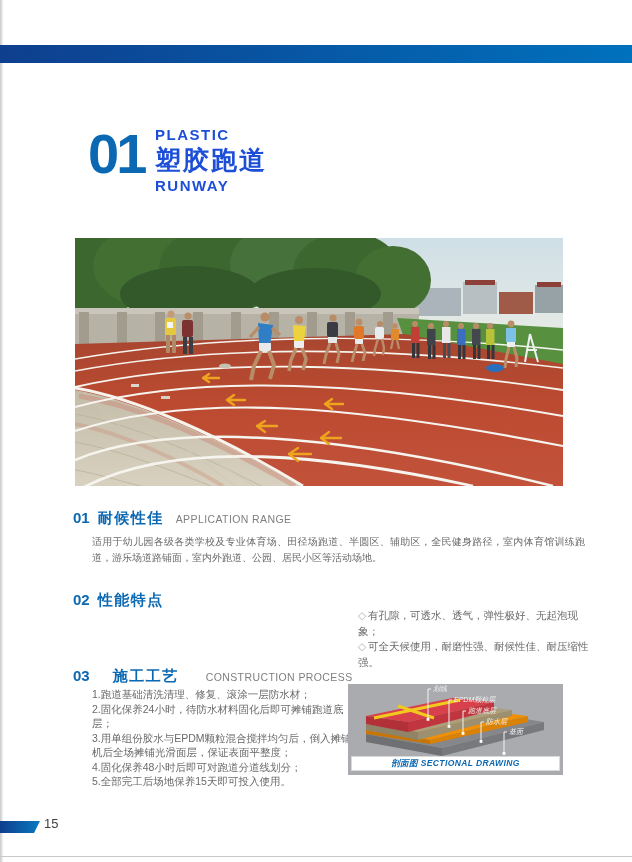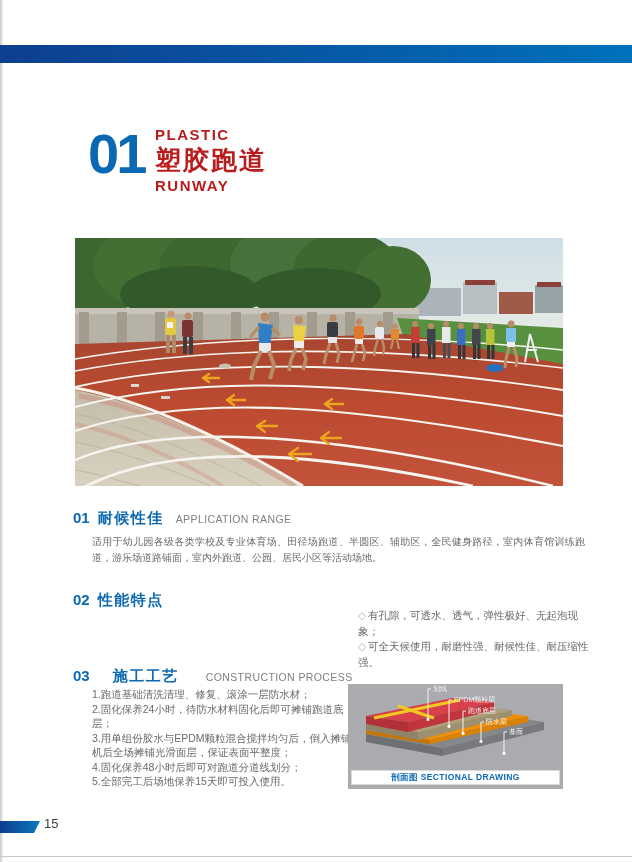--- a/index.html
+++ b/index.html
@@ -8,42 +8,42 @@
     font-family:"Liberation Sans","DejaVu Sans",sans-serif;
     padding-left:40px;
   }
   .left-edge{position:absolute;left:0;top:0;width:3px;height:862px;
     background:linear-gradient(90deg,#c9c9c9,#f3f3f3);}
   .top-bar{position:absolute;left:0;top:45px;width:632px;height:18px;
     background:linear-gradient(90deg,#0e3f8e,#0071bd);}
   
   .chapter-num{position:absolute;left:88px;top:126px;font-size:56px;line-height:56px;
     font-weight:800;letter-spacing:-3px;color:#0b68b2;}
-  .title-lines{position:absolute;left:155px;top:126px;color:#b91c1c;}
+  .title-lines{position:absolute;left:155px;top:126px;color:#1d4ed8;}
   .t-en{font-size:15px;line-height:17px;font-weight:800;letter-spacing:1.5px;}
   .t-zh{font-size:26px;line-height:30px;font-weight:800;letter-spacing:2px;margin:2px 0;}
   
   .photo{position:absolute;left:75px;top:238px;width:488px;height:248px;overflow:hidden;}
   .photo svg{display:block;width:488px;height:248px;}
   
   .sec-head{position:absolute;left:73px;display:flex;align-items:baseline;white-space:nowrap;}
   .sec-head .n{color:#0b68b2;font-weight:800;font-size:15px;}
   .sec-head .zh{color:#0b68b2;font-weight:800;font-size:15px;letter-spacing:1.5px;margin-left:8px;}
   .sec-head .en{color:#7f7f7f;font-size:10.5px;letter-spacing:0.4px;margin-left:12px;}
   .s1-head{top:509px;} .s2-head{top:591px;} .s3-head{top:667px;gap:15px;}
   .s1-body{position:absolute;left:92px;top:534px;width:493px;font-size:10px;line-height:16px;
     color:#6a6a6a;text-align:justify;}
   .s2-col{position:absolute;top:608px;font-size:10.5px;line-height:15.5px;color:#6a6a6a;}
   .s2-left{left:92px;width:258px;}
   .s2-right{left:358px;width:240px;}
   .s2-col .mk{color:#aab1b7;margin-right:2px;}
   .s3-steps{position:absolute;left:92px;top:687px;width:262px;font-size:10.5px;
     line-height:14.5px;color:#6a6a6a;}
   
-  .diagram{position:absolute;left:348px;top:684px;width:215px;height:105px;background:#a9abae;}
+  .diagram{position:absolute;left:348px;top:684px;width:215px;height:91px;background:#a9abae;font-style:italic;}
   .diagram svg{position:absolute;left:0;top:0;width:215px;height:91px;}
   .dlabel{position:absolute;font-size:7px;line-height:8px;color:#f2f2f2;white-space:nowrap;}
   .dcaption{position:absolute;left:3px;right:3px;bottom:4px;height:13px;background:#ffffff;
     border:1px solid #d9d9d9;text-align:center;font-size:8.5px;line-height:13px;
     font-weight:800;color:#0b68b2;letter-spacing:0.4px;}
   
   .page-flag{position:absolute;left:0;top:821px;width:40px;height:12px;
     background:linear-gradient(90deg,#0d3f8d,#0a78c0);
     clip-path:polygon(0 0,100% 0,85% 100%,0 100%);}
   .page-num{position:absolute;left:44px;top:816px;font-size:13px;color:#3f3f3f;}

